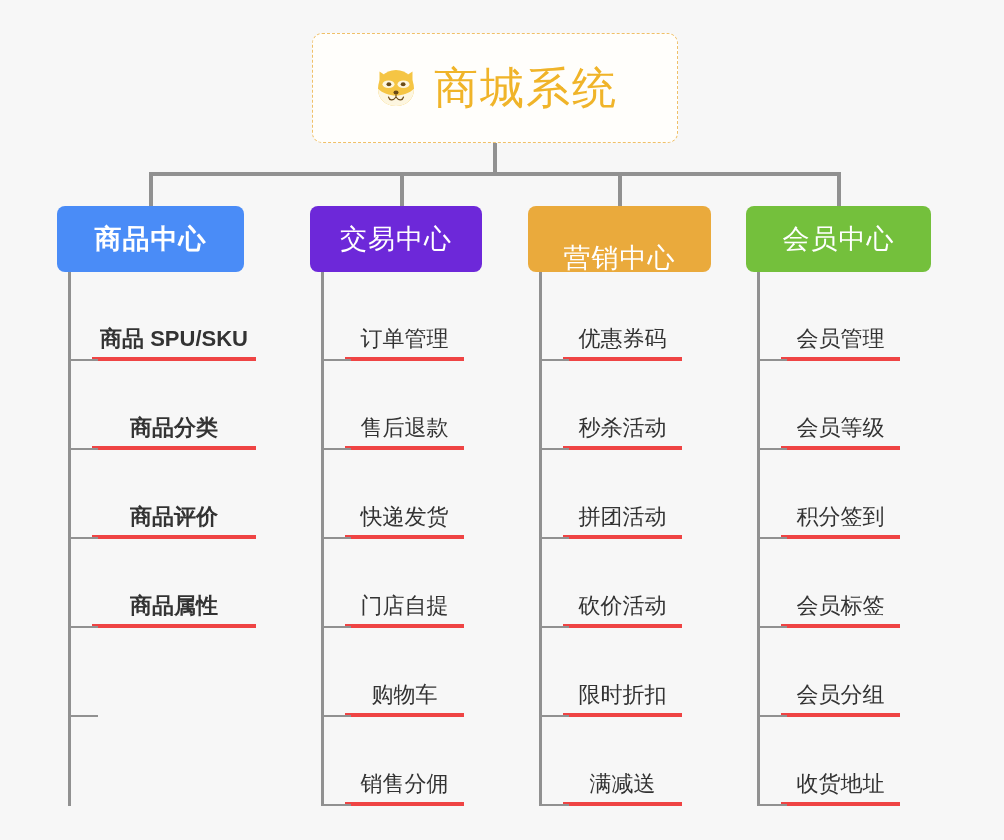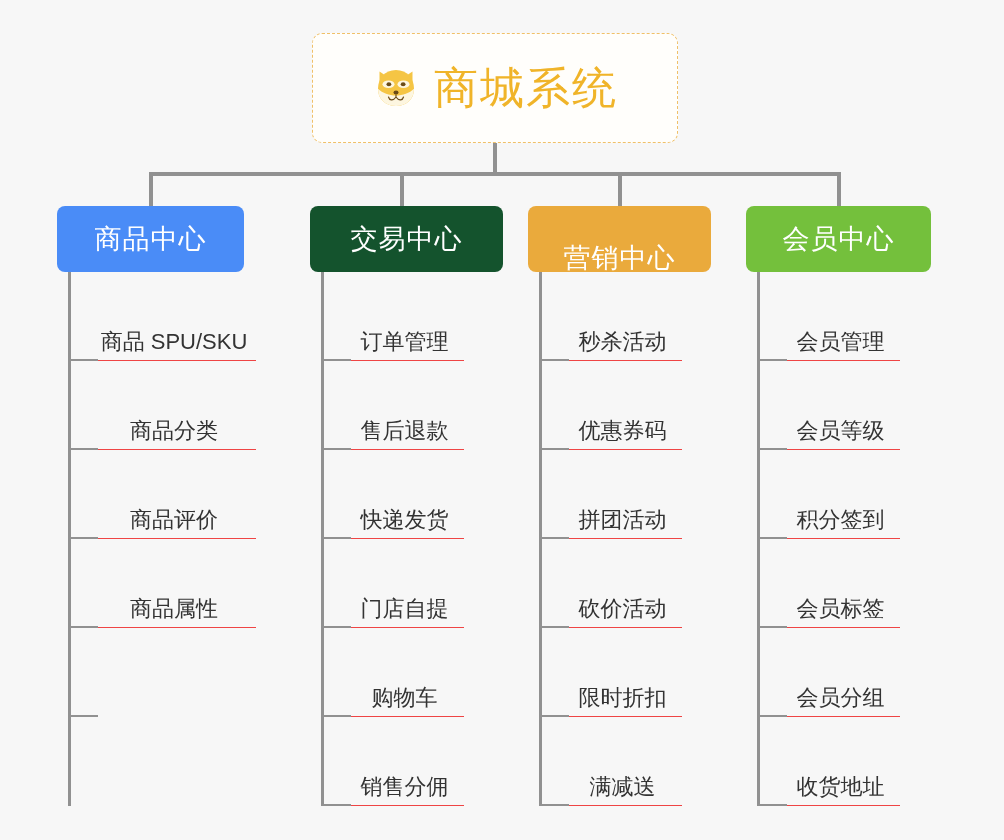--- a/index.html
+++ b/index.html
@@ -112,21 +112,21 @@
     align-items: flex-end;
     box-sizing: border-box;
   }
   .leaf-text {
     margin-left: 35px;
     padding: 0 6px 6px 6px;
     font-size: 22px;
     color: #333333;
     line-height: 1.1;
     white-space: nowrap;
-    border-bottom: 1px solid #ef4444;
+    border-bottom: 4px solid #ef4444;
     min-width: 110px;
     text-align: center;
     box-sizing: border-box;
   }
   
   .leaf-stub {
     position: absolute;
     left: 11px;
     bottom: 0;
     height: 2px;
@@ -160,21 +160,21 @@
     </svg>
     <span class="root-title">商城系统</span>
   </div>
 
   <div class="conn conn-root-stem"></div>
   <div class="conn conn-hbar"></div>
 
   <div id="branches-host"></div>
 
 <div class="conn conn-drop" style="left: 149px;"></div>
-    <div class="column" style="left: 57px; width: 187px;">
+    <div class="column" style="left: 57px; width: 187px; font-weight: bold;">
       <div class="cat-card" style="background: rgb(74, 140, 247); width: 187px;">
         <span class="cat-label">商品中心</span>
       </div>
       <div class="leaf-area">
         <div class="spine" style="height: 534px;"></div>
         <div class="leaf">
           <div class="leaf-stub"></div>
           <div class="leaf-text" style="min-width: 164px;">商品 SPU/SKU</div>
         </div>
         <div class="leaf">
@@ -189,21 +189,21 @@
           <div class="leaf-stub"></div>
           <div class="leaf-text" style="min-width: 164px;">商品属性</div>
         </div>
         <div class="leaf">
           <div class="leaf-stub"></div>
         </div>
       </div>
     </div>
     <div class="conn conn-drop" style="left: 400px;"></div>
     <div class="column" style="left: 310px; width: 183px;">
-      <div class="cat-card" style="background: #14532d; width: 193px;">
+      <div class="cat-card" style="background: #6d28d9; width: 172px;">
         <span class="cat-label">交易中心</span>
       </div>
       <div class="leaf-area">
         <div class="spine" style="height: 534px;"></div>
         <div class="leaf">
           <div class="leaf-stub"></div>
           <div class="leaf-text" style="min-width: 119px;">订单管理</div>
         </div>
         <div class="leaf">
           <div class="leaf-stub"></div>
@@ -229,25 +229,25 @@
     </div>
     <div class="conn conn-drop" style="left: 618px;"></div>
     <div class="column" style="left: 528px; width: 183px;">
       <div class="cat-card" style="background: rgb(234, 170, 60); width: 183px; align-items: flex-end;">
         <span class="cat-label">营销中心</span>
       </div>
       <div class="leaf-area">
         <div class="spine" style="height: 534px;"></div>
         <div class="leaf">
           <div class="leaf-stub"></div>
+          <div class="leaf-text" style="min-width: 119px;">优惠券码</div>
+        </div>
+        <div class="leaf">
+          <div class="leaf-stub"></div>
           <div class="leaf-text" style="min-width: 119px;">秒杀活动</div>
-        </div>
-        <div class="leaf">
-          <div class="leaf-stub"></div>
-          <div class="leaf-text" style="min-width: 119px;">优惠券码</div>
         </div>
         <div class="leaf">
           <div class="leaf-stub"></div>
           <div class="leaf-text" style="min-width: 119px;">拼团活动</div>
         </div>
         <div class="leaf">
           <div class="leaf-stub"></div>
           <div class="leaf-text" style="min-width: 119px;">砍价活动</div>
         </div>
         <div class="leaf">

